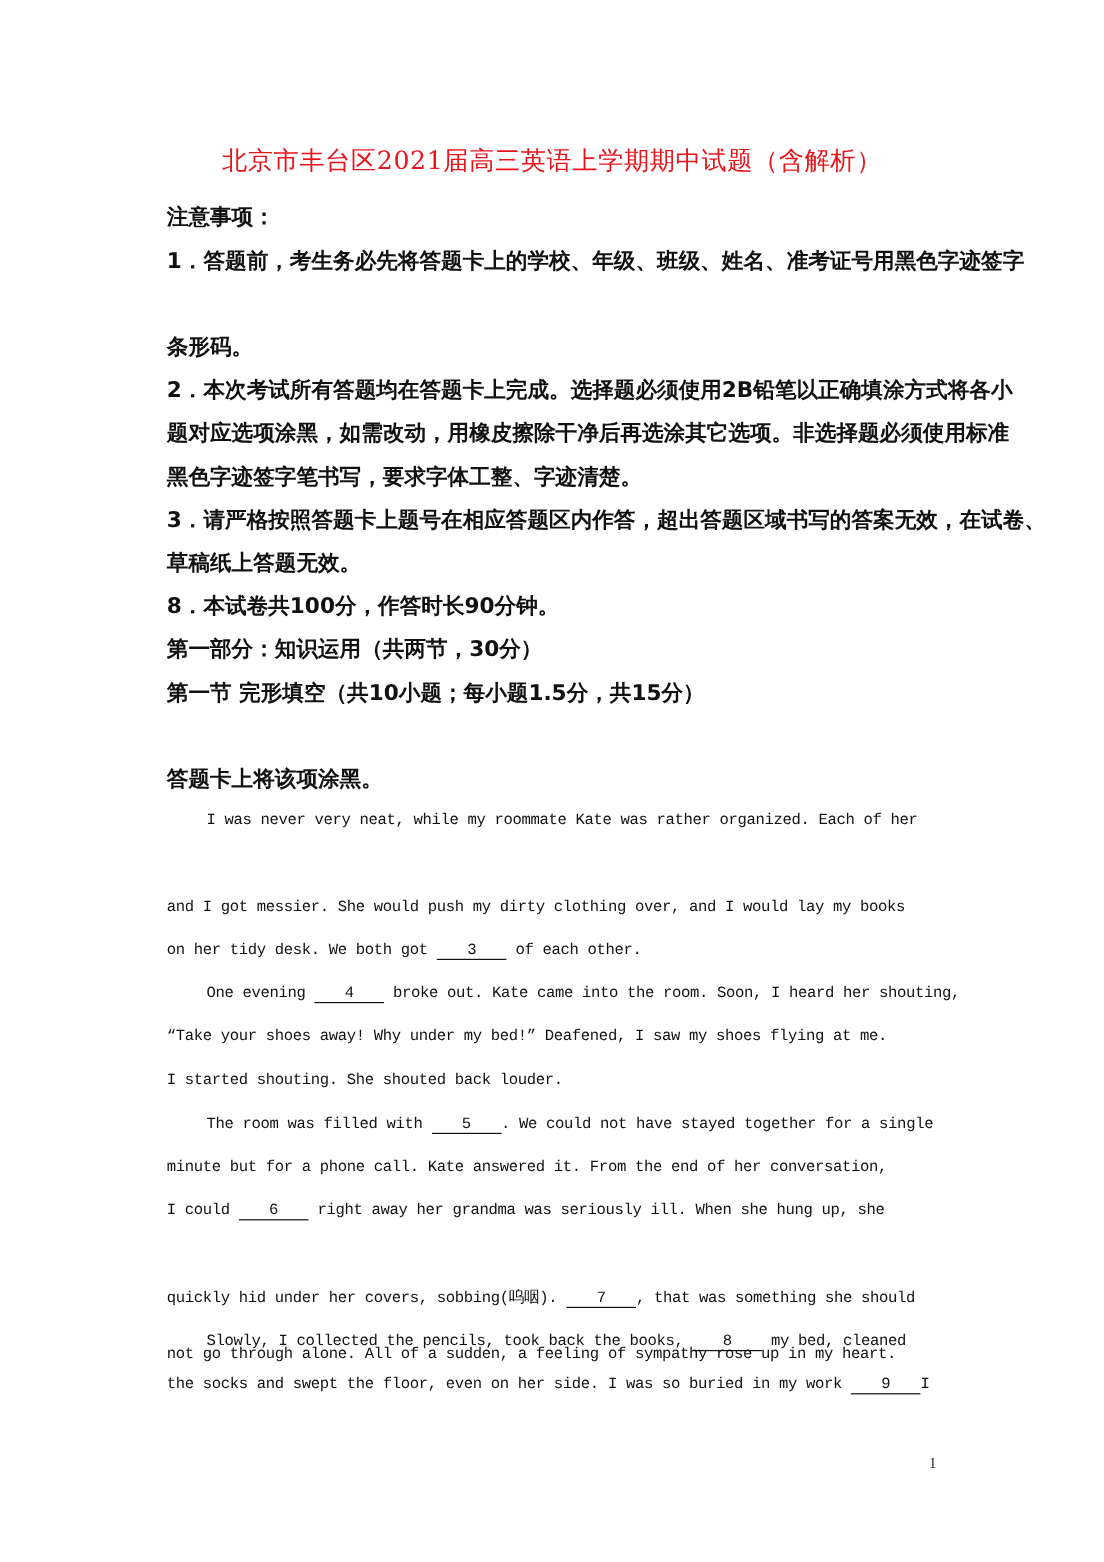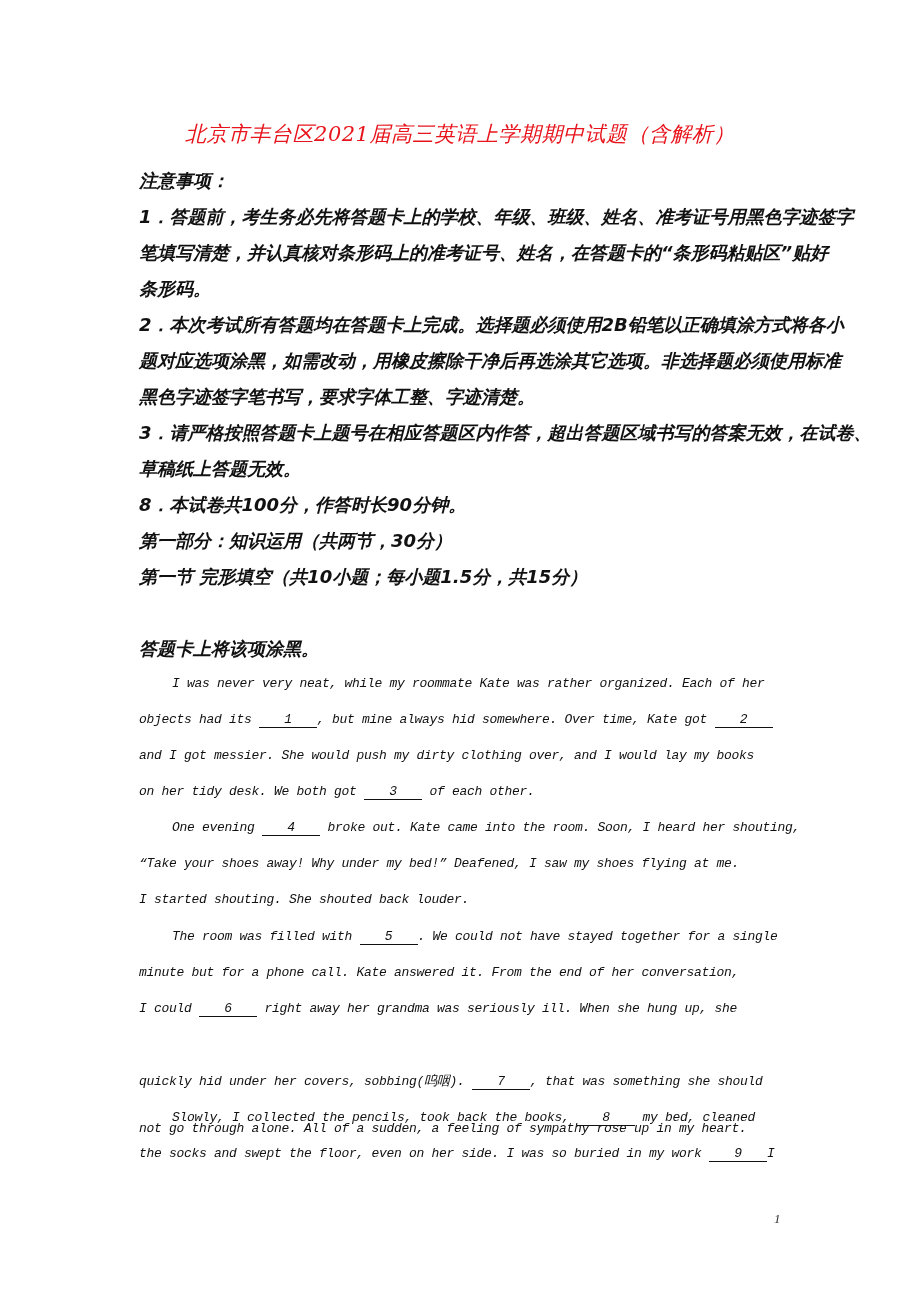--- a/index.html
+++ b/index.html
@@ -1,17 +1,17 @@
 <!DOCTYPE html>
 <html><head>
 <meta charset="utf-8">
 <style>
   html, body { margin: 0; padding: 0; background: #ffffff; }
   body { width: 920px; height: 1302px; position: relative; overflow: hidden; }
-  .page { position: absolute; left: 0; top: 0; width: 756px; height: 1302px; background: #ffffff; font-style: italic; }
+  .page { position: absolute; left: 0; top: 0; width: 756px; height: 1302px; background: #ffffff; }
   .title {
     position: absolute; left: 0; top: 120px; width: 920px; text-align: center;
     color: #e8141c; font-family: "DejaVu Serif", "Liberation Serif", serif;
     font-size: 21px; letter-spacing: 0.5px;
   }
   .line {
     position: absolute; left: 139px; white-space: nowrap;
     font-family: "DejaVu Sans", "Liberation Sans", sans-serif;
     font-size: 18px; color: #111; font-weight: bold;
   }
@@ -32,37 +32,33 @@
 </style>
 </head>
 <body>
 
 <div class="page">
   <div class="title">北京市丰台区2021届高三英语上学期期中试题（含解析）</div>
 
   <div class="line" style="top:169px">注意事项：</div>
 
   <div class="line" style="top:205px">1．答题前，考生务必先将答题卡上的学校、年级、班级、姓名、准考证号用黑色字迹签字</div>
-  <div class="line" style="top:241px">笔填写清楚，并认真核对条形码上的准考证号、姓名，在答题卡的“条形码粘贴区”贴好</div>
   <div class="line" style="top:277px">条形码。</div>
   <div class="line" style="top:313px">2．本次考试所有答题均在答题卡上完成。选择题必须使用2B铅笔以正确填涂方式将各小</div>
   <div class="line" style="top:349px">题对应选项涂黑，如需改动，用橡皮擦除干净后再选涂其它选项。非选择题必须使用标准</div>
   <div class="line" style="top:385px">黑色字迹签字笔书写，要求字体工整、字迹清楚。</div>
   <div class="line" style="top:421px">3．请严格按照答题卡上题号在相应答题区内作答，超出答题区域书写的答案无效，在试卷、</div>
   <div class="line" style="top:457px">草稿纸上答题无效。</div>
   <div class="line" style="top:493px">8．本试卷共100分，作答时长90分钟。</div>
 
   <div class="line" style="top:529px">第一部分：知识运用（共两节，30分）</div>
   <div class="line" style="top:565px">第一节 完形填空（共10小题；每小题1.5分，共15分）</div>
   <div class="line" style="top:637px">答题卡上将该项涂黑。</div>
 
   <div class="en indent" style="top:676px">I was never very neat, while my roommate Kate was rather organized. Each of her</div>
-  <div class="en" style="top:712px">
-    <span>objects had its </span><span class="blank" style="width:54px">1</span><span>, but mine always hid somewhere. Over time, Kate got </span><span class="blank" style="width:54px">2</span>
-  </div>
   <div class="en" style="top:748px">and I got messier. She would push my dirty clothing over, and I would lay my books</div>
   <div class="en" style="top:784px">
     <span>on her tidy desk. We both got </span><span class="blank" style="width:54px">3</span><span> of each other.</span>
   </div>
 
   <div class="en indent" style="top:820px">
     <span>One evening </span><span class="blank" style="width:54px">4</span><span> broke out. Kate came into the room. Soon, I heard her shouting,</span>
   </div>
   <div class="en" style="top:856px">“Take your shoes away! Why under my bed!”  Deafened, I saw my shoes flying at me.</div>
   <div class="en" style="top:892px">I started shouting. She shouted back louder.</div>

